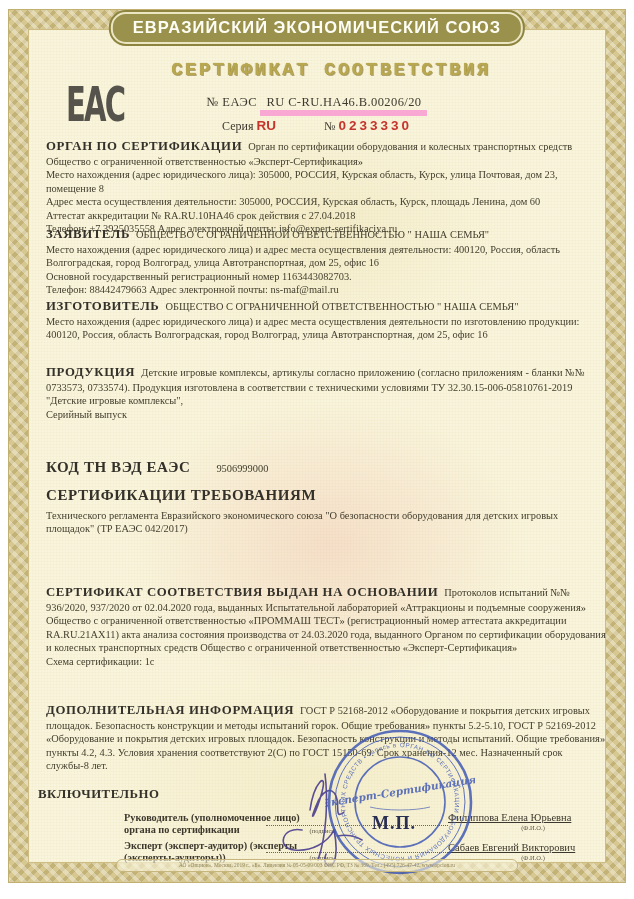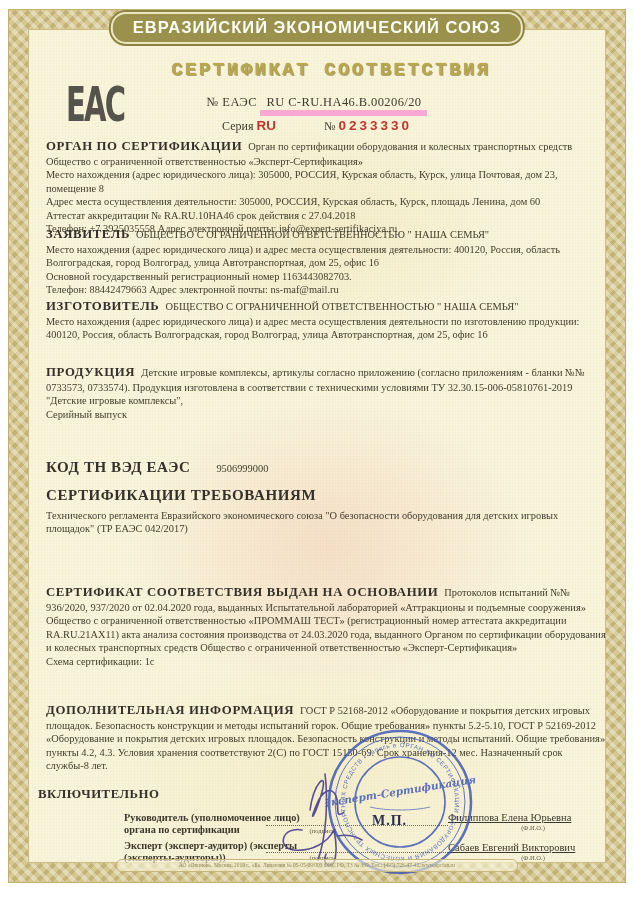--- a/index.html
+++ b/index.html
@@ -52,21 +52,21 @@
   .validity .date{font-weight:normal;font-size:10.6px;letter-spacing:.3px;color:#44402f;
     border-bottom:1px dotted #8a8268;padding:0 14px 1px;}
   .incl{position:absolute;left:38px;top:787px;font-size:12.8px;font-weight:bold;
     letter-spacing:.5px;color:#34312a;}
   .sig-label{position:absolute;left:80px;width:190px;font-size:10.3px;line-height:1.18;
     font-weight:bold;color:#3c382d;margin-left:44px;}
   .dots{position:absolute;border-bottom:1px dotted #6f6852;height:1px;}
   .cap{position:absolute;font-size:6.5px;color:#5d5845;width:90px;text-align:center;}
   .name{position:absolute;width:170px;text-align:left;font-size:10.5px;color:#3c382d;text-decoration:underline;}
   .fio{position:absolute;width:170px;text-align:center;font-size:6.5px;color:#5d5845;}
-  .mp{position:absolute;left:372px;top:813px;font-size:14px;font-weight:bold;color:#2a2f52;
+  .mp{position:absolute;left:372px;top:813px;font-size:18px;font-weight:bold;color:#2a2f52;
     letter-spacing:1px;}
   .footer-pill{position:absolute;left:50%;top:859px;transform:translateX(-50%);
     width:400px;height:11px;border:1px solid #c6b67e;border-radius:6px;
     font-size:5.4px;line-height:10px;text-align:center;color:#8f8357;
     white-space:nowrap;overflow:hidden;background:rgba(250,246,222,.6);}
   .stamp-svg{position:absolute;left:325px;top:727px;opacity:.82;}
   .sign-svg{position:absolute;left:258px;top:764px;}
 </style>
 </head>
 <body>

